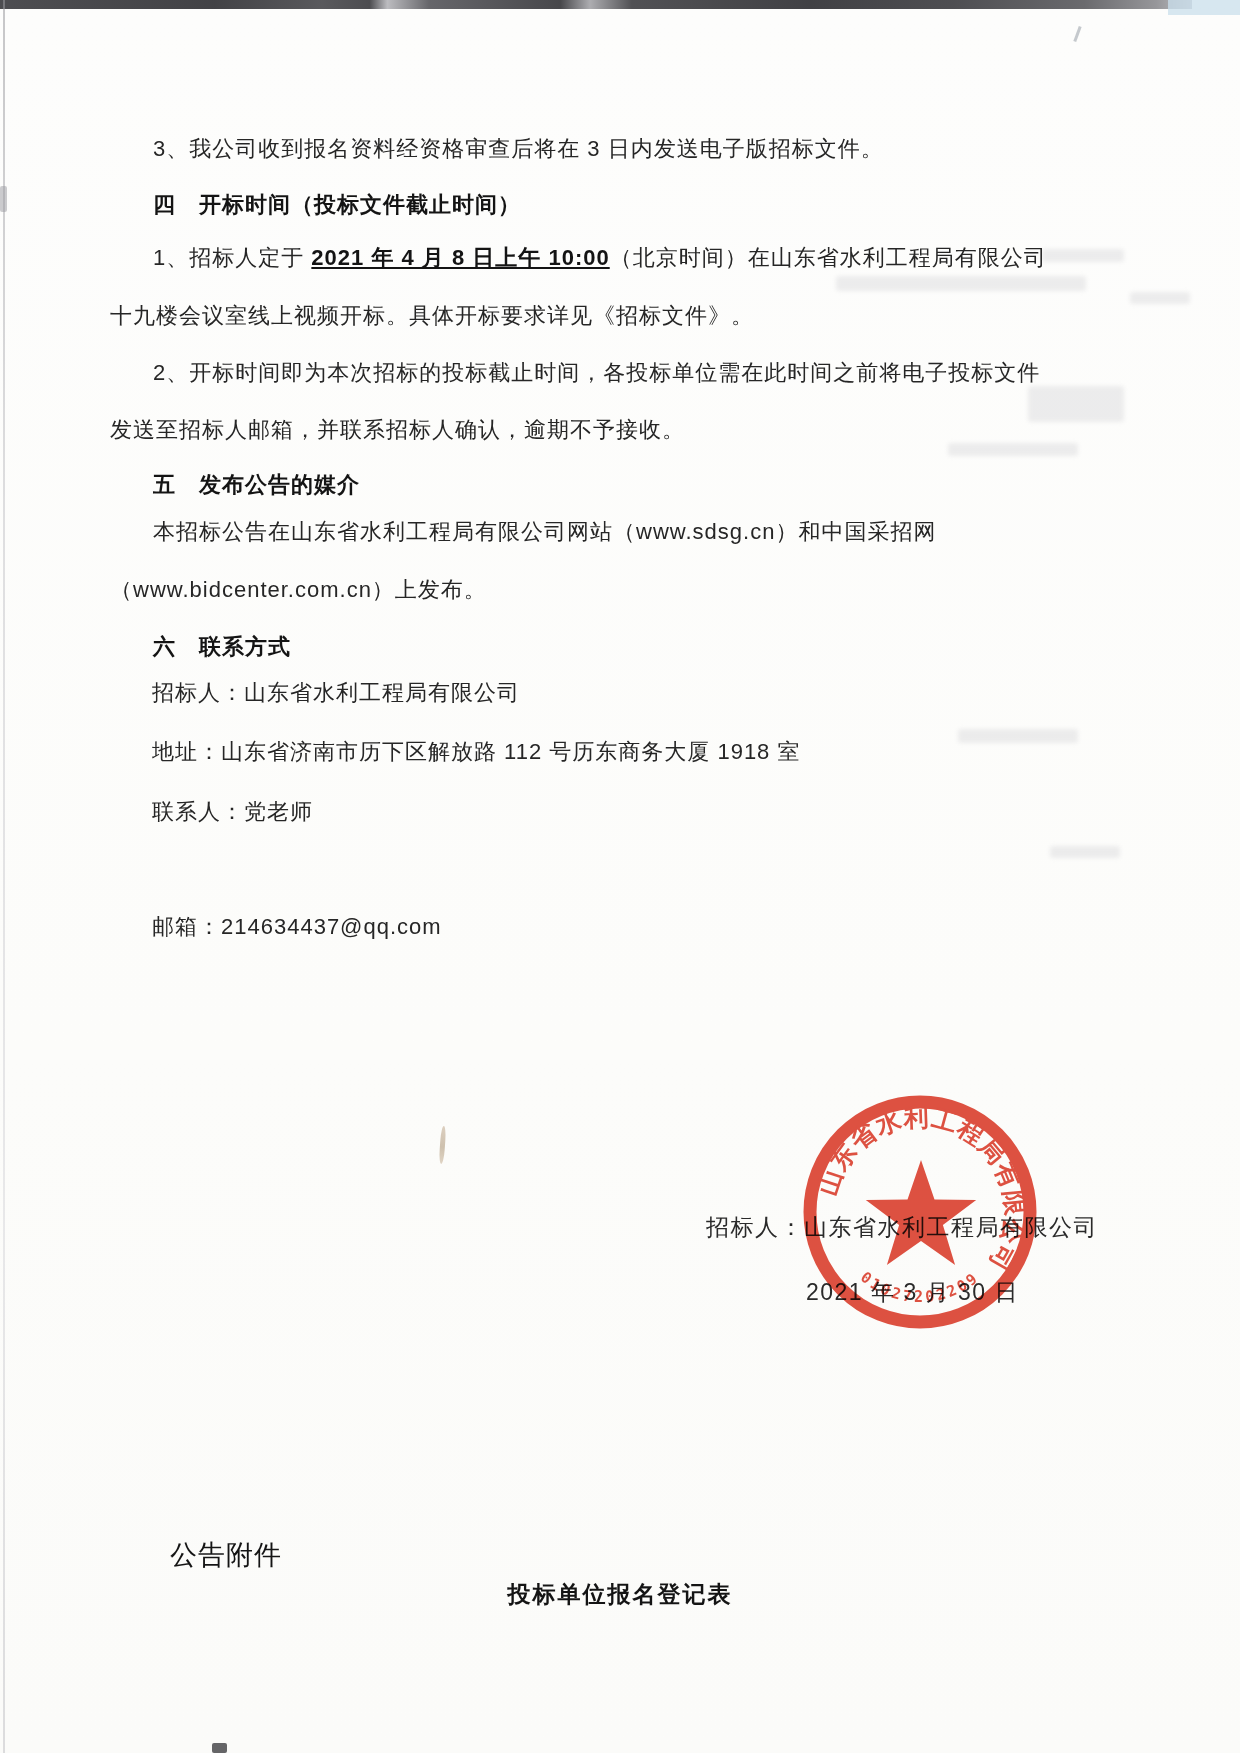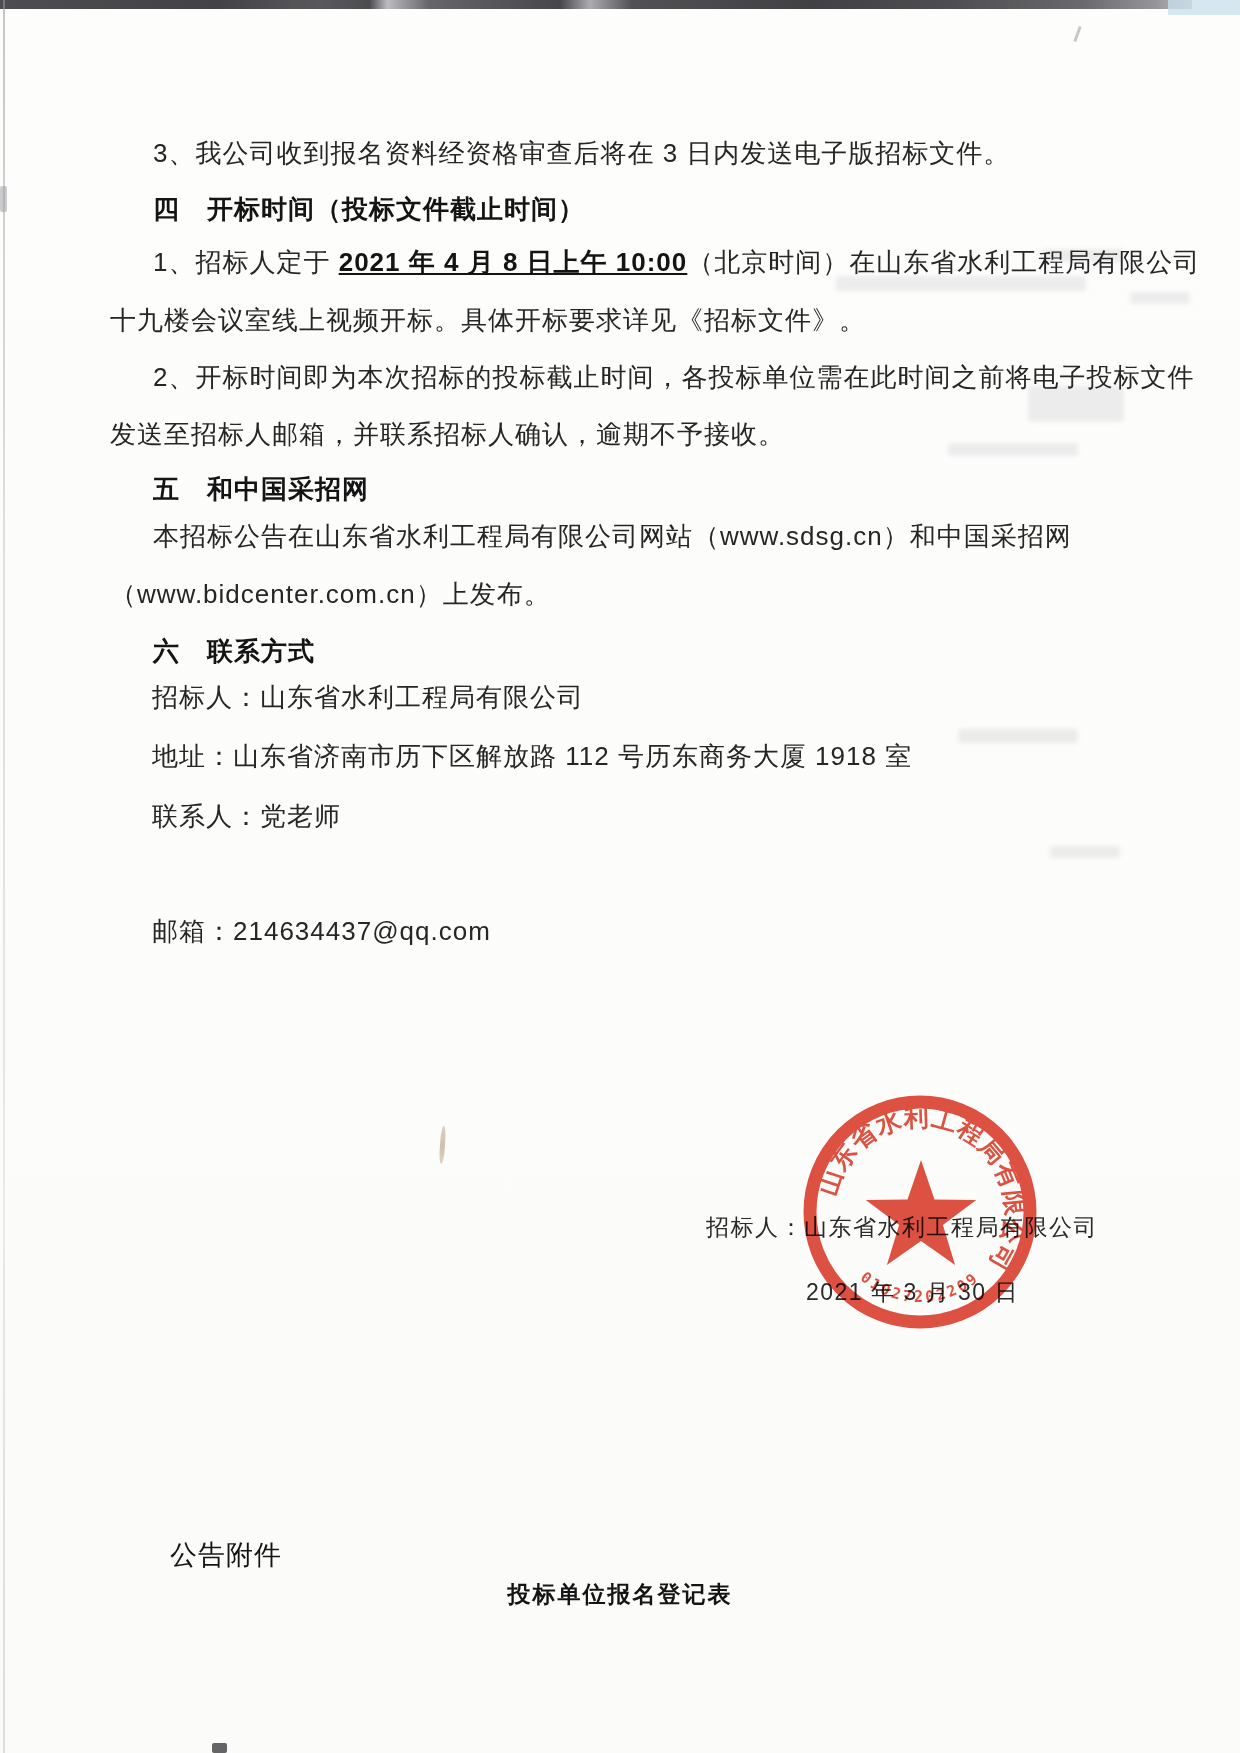--- a/index.html
+++ b/index.html
@@ -25,21 +25,21 @@
   .scan-left{position:absolute;left:3px;top:0;width:2px;height:100%;
     background:linear-gradient(#9a9a9e,#c6c6ca 30%,#d8d8dc 70%,#c2c2c6);opacity:.55;}
   .scan-left-notch{position:absolute;left:0;top:186px;width:7px;height:26px;background:#9a9aa0;opacity:.5;border-radius:2px;}
   .scan-tick{position:absolute;left:1076px;top:26px;width:3px;height:16px;background:#a7aeb4;transform:rotate(20deg);opacity:.65;}
   .pen-mark{position:absolute;left:440px;top:1126px;width:5px;height:38px;
     background:linear-gradient(#c3ab90,#a8906f 55%,#c9b499);border-radius:50%/38%;transform:rotate(4deg);opacity:.55;}
   .scan-bottom-mark{position:absolute;left:212px;top:1743px;width:15px;height:10px;background:#4a4a4e;opacity:.85;border-radius:2px;}
   .ghost{position:absolute;background:#d2d2d5;filter:blur(2px);opacity:.38;border-radius:3px;}
 
   
-  .ln{position:absolute;font-size:26px;letter-spacing:1px;line-height:30px;white-space:nowrap;color:#262626;}
+  .ln{position:absolute;font-size:22px;letter-spacing:1px;line-height:30px;white-space:nowrap;color:#262626;}
   .hd{font-weight:700;color:#141414;}
   .ln b{font-weight:700;color:#141414;text-decoration:underline;}
 
   .sig{position:absolute;font-size:23px;letter-spacing:1.5px;white-space:nowrap;color:#2a2a2a;}
   .attach{position:absolute;font-size:27px;letter-spacing:1px;font-weight:400;color:#141414;white-space:nowrap;}
   .attach-title{position:absolute;left:0;top:1556px;width:1240px;text-align:center;
     font-size:23px;letter-spacing:2px;font-weight:700;color:#141414;}
 
   
   .stamp{position:absolute;left:796px;top:1088px;mix-blend-mode:multiply;opacity:.88;}
@@ -71,21 +71,21 @@
   <p class="ln" style="left:153px;top:112px">3、我公司收到报名资料经资格审查后将在 3 日内发送电子版招标文件。</p>
 
   <p class="ln hd" style="left:153px;top:168px">四　开标时间（投标文件截止时间）</p>
 
   <p class="ln" style="left:153px;top:221px"><span>1、招标人定于 </span><b>2021 年 4 月 8 日上午 10:00</b><span>（北京时间）在山东省水利工程局有限公司</span></p>
   <p class="ln" style="left:110px;top:279px">十九楼会议室线上视频开标。具体开标要求详见《招标文件》。</p>
 
   <p class="ln" style="left:153px;top:336px">2、开标时间即为本次招标的投标截止时间，各投标单位需在此时间之前将电子投标文件</p>
   <p class="ln" style="left:110px;top:393px">发送至招标人邮箱，并联系招标人确认，逾期不予接收。</p>
 
-  <p class="ln hd" style="left:153px;top:448px">五　和中国采招网</p>
+  <p class="ln hd" style="left:153px;top:448px">五　发布公告的媒介</p>
 
   <p class="ln" style="left:110px;top:553px">（www.bidcenter.com.cn）上发布。</p>
   <p class="ln" style="left:153px;top:495px">本招标公告在山东省水利工程局有限公司网站（www.sdsg.cn）和中国采招网</p>
 
   <p class="ln hd" style="left:153px;top:610px">六　联系方式</p>
 
   <p class="ln" style="left:152px;top:656px">招标人：山东省水利工程局有限公司</p>
   <p class="ln" style="left:152px;top:715px">地址：山东省济南市历下区解放路 112 号历东商务大厦 1918 室</p>
   <p class="ln" style="left:152px;top:775px">联系人：党老师</p>
   <p class="ln" style="left:152px;top:890px">邮箱：214634437@qq.com</p>

